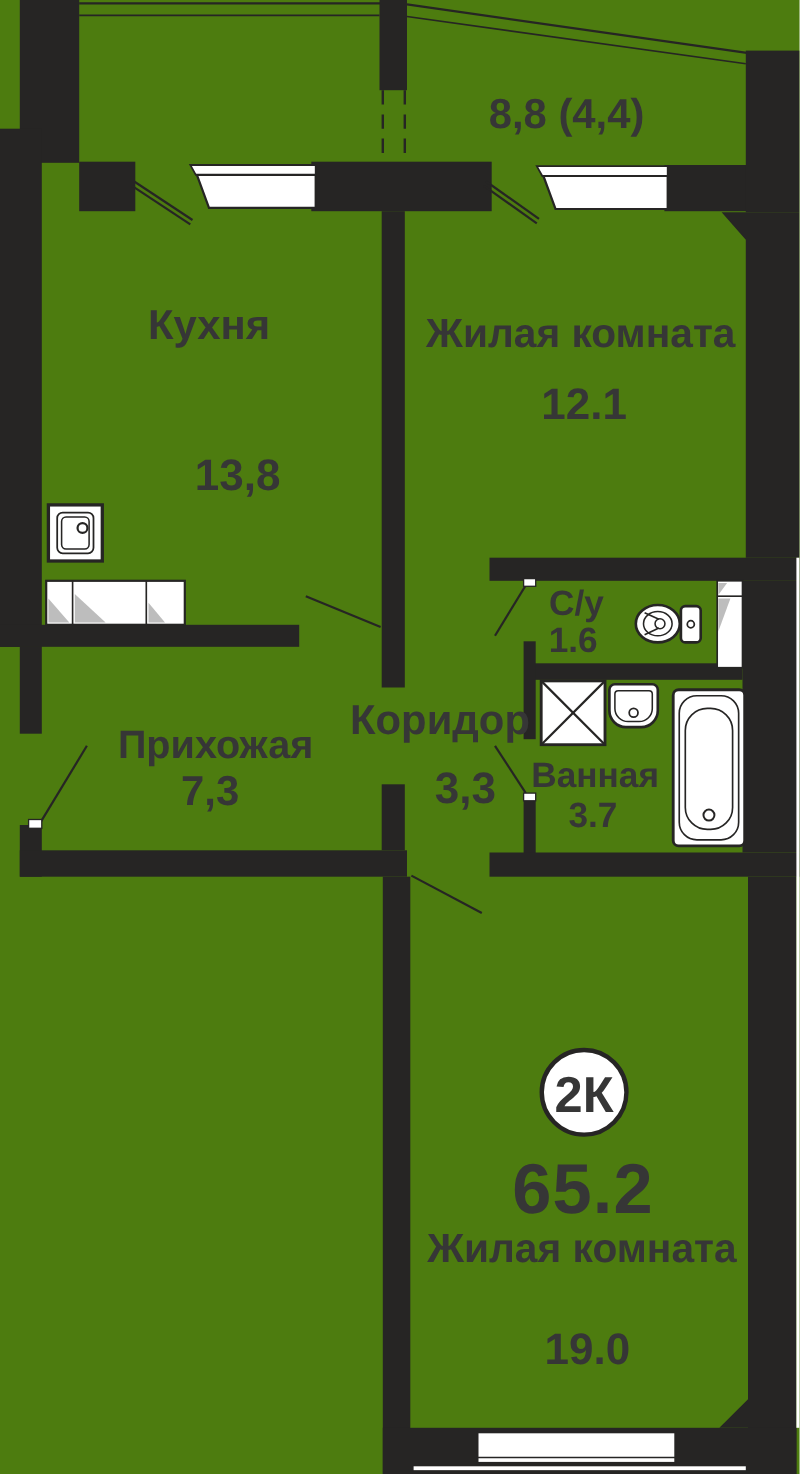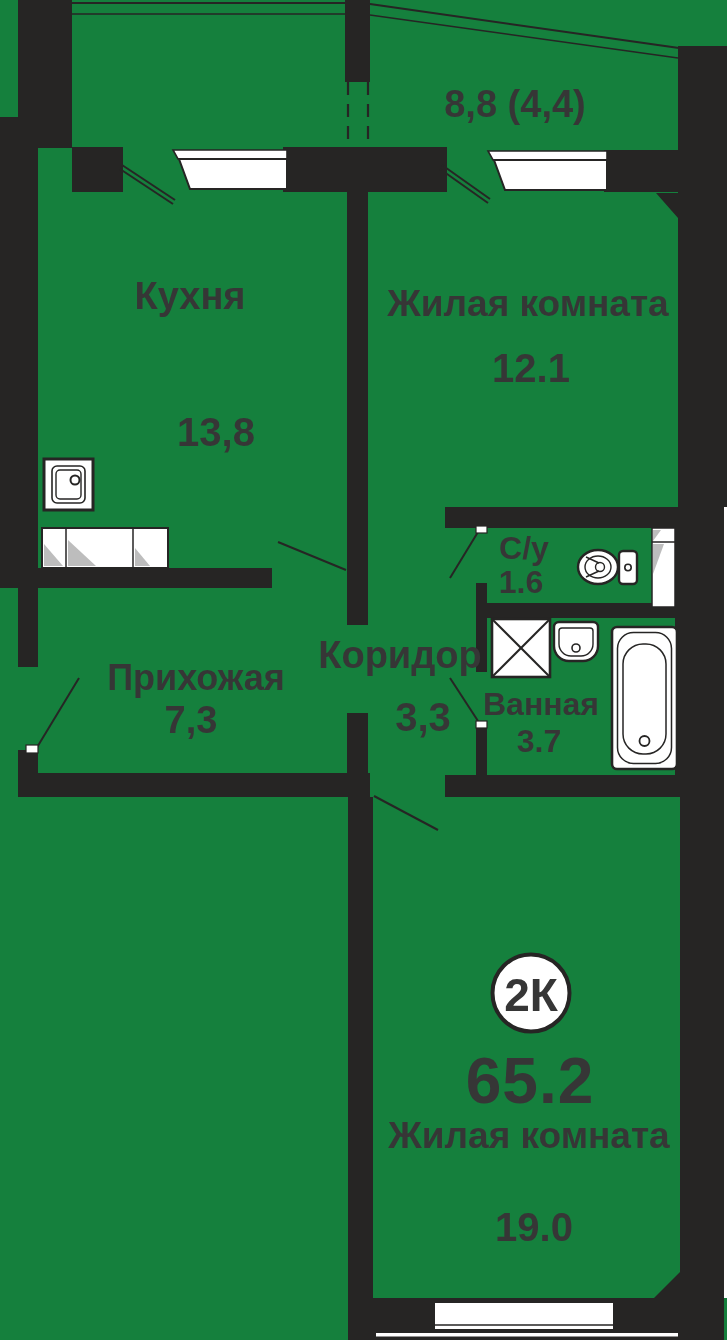--- a/index.html
+++ b/index.html
@@ -1,19 +1,19 @@
 <!DOCTYPE html>
 <html><head>
 <meta charset="utf-8">
 <style>
   html,body{margin:0;padding:0;background:#ffffff;}
   .canvas{
     position:relative;
     width:727px;height:1340px;
-    background:#15803d;
+    background:#4d7c0f;
     font-family:"Liberation Sans",sans-serif;
     overflow:hidden;
   }
   svg{display:block;}
   .wall{fill:#262524;stroke:none;}
   .thin{stroke:#262524;stroke-width:2;fill:none;}
   .thin15{stroke:#262524;stroke-width:1.5;fill:none;}
   .swing{stroke:#262524;stroke-width:2;fill:none;}
   .white{fill:#ffffff;}
   .fixture{fill:#ffffff;stroke:#262524;}

